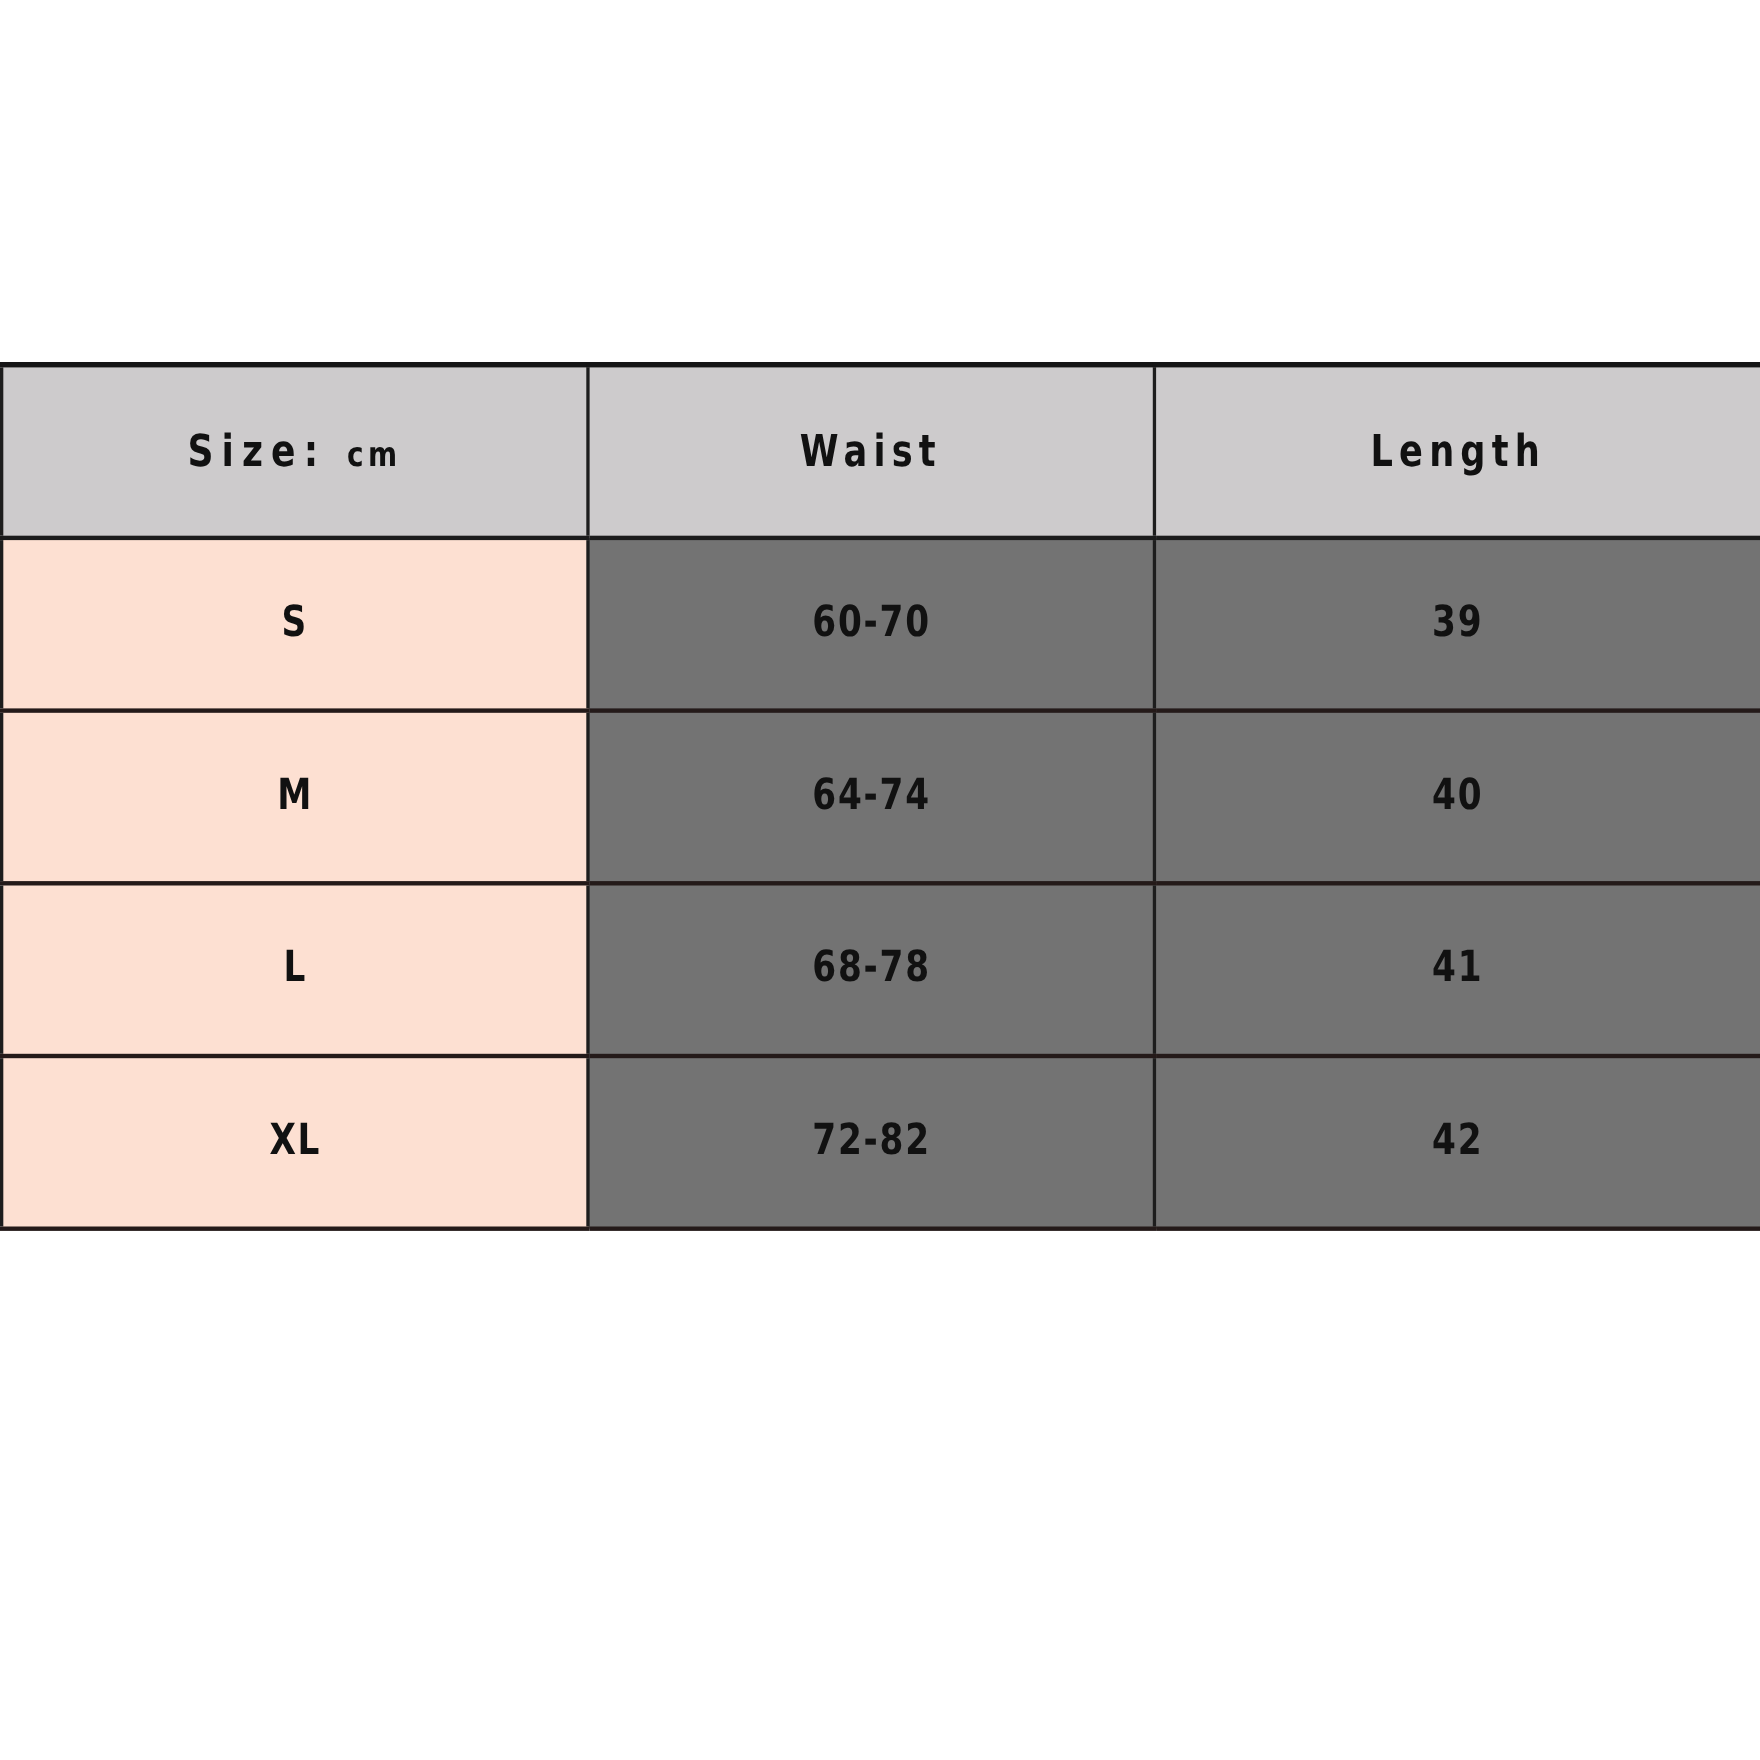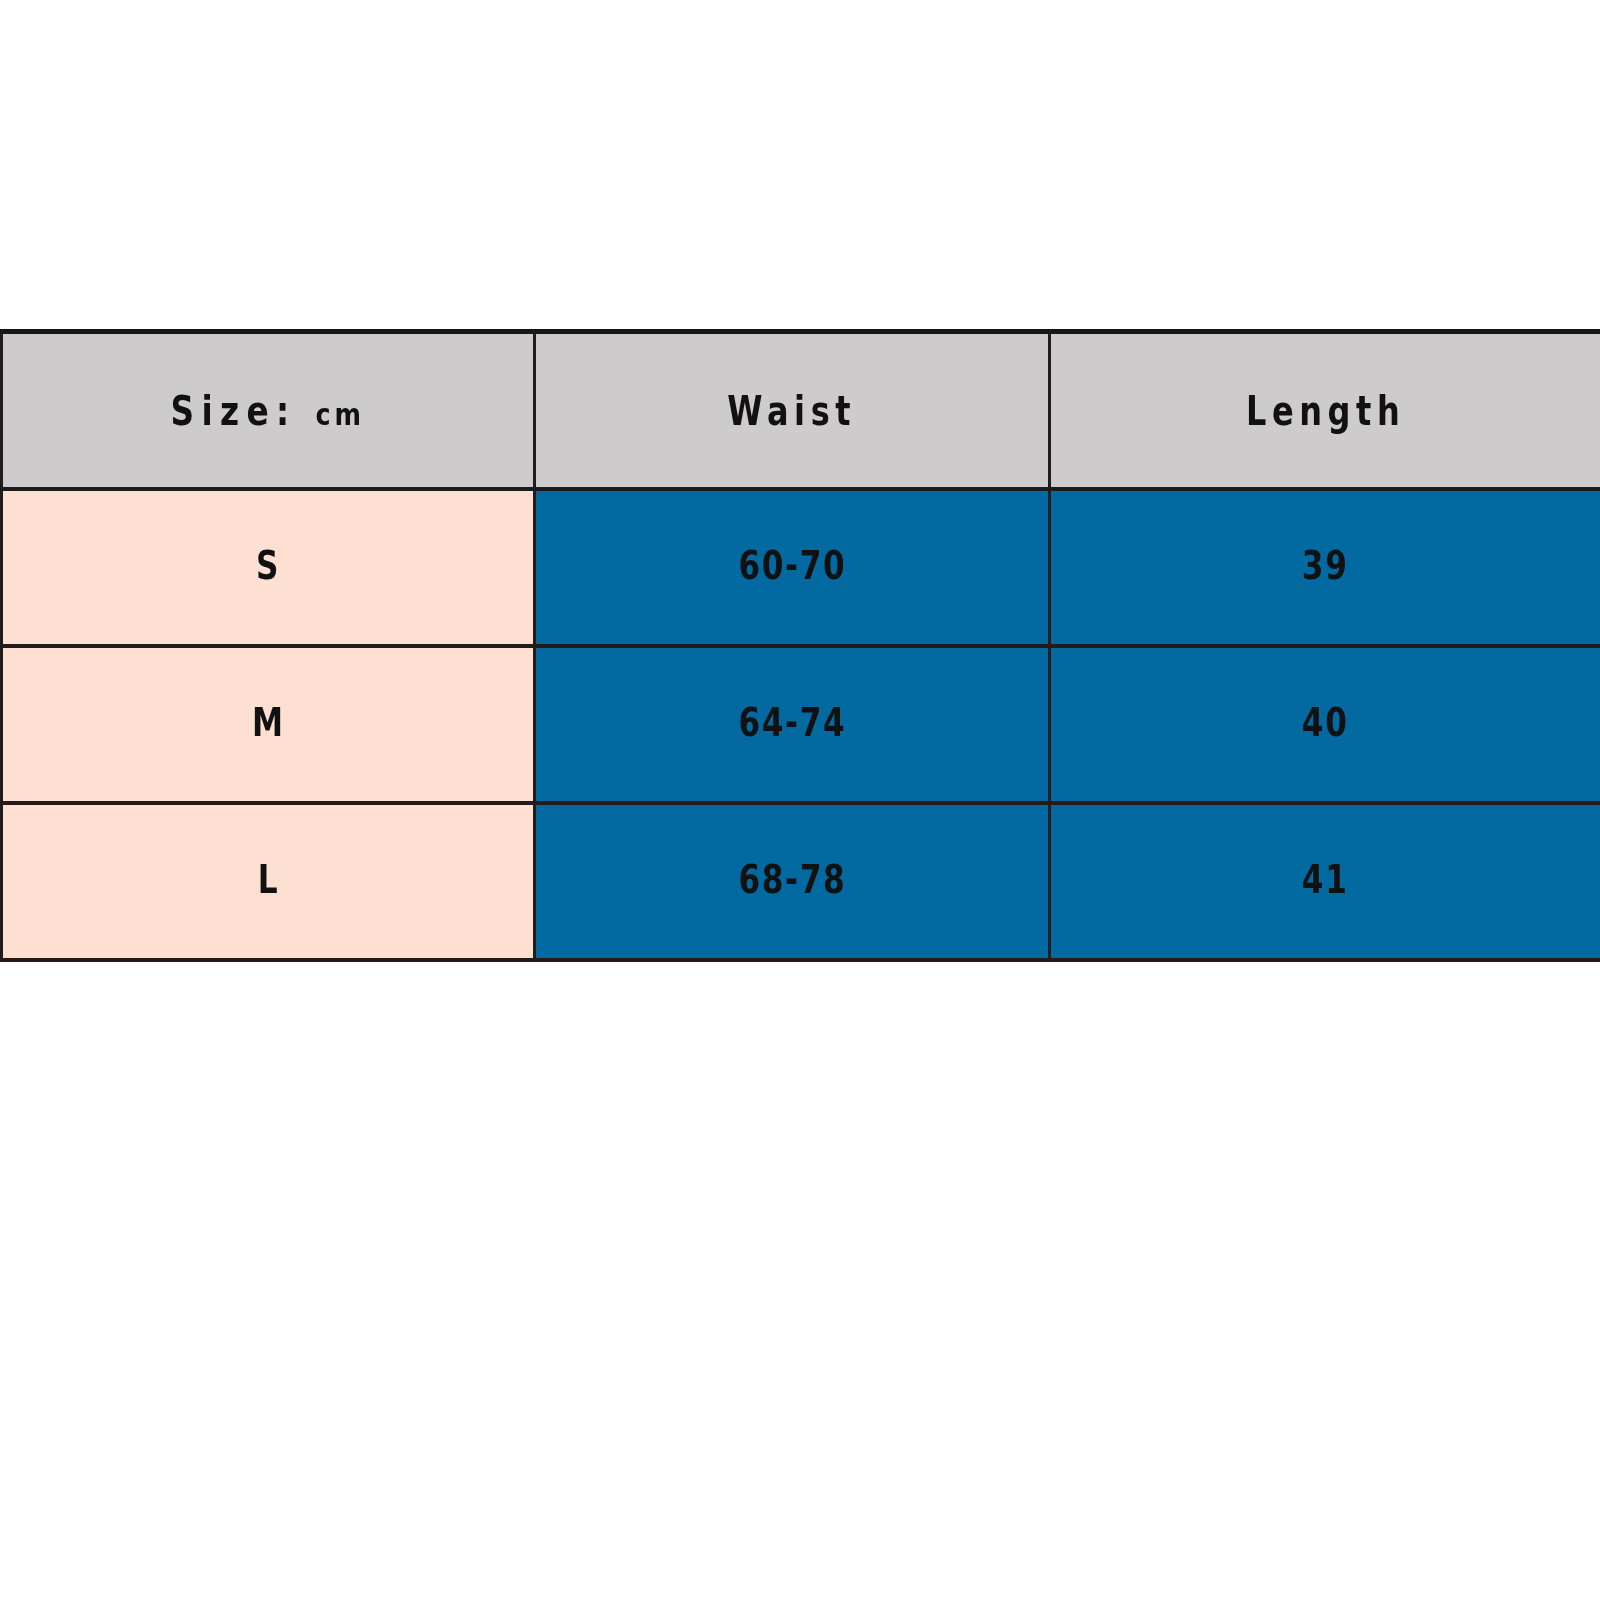--- a/index.html
+++ b/index.html
@@ -85,21 +85,21 @@
   }
 
   
   table.size-table tbody td {
     height: 153px;
   }
   td.cell-size {
     background: #fde0d2;
   }
   td.cell-measure {
-    background: #0369a1;
+    background: #737373;
   }
 
   .cellval {
     display: inline-block;
     font-size: 39px;
     font-weight: bold;
     font-family: "DejaVu Sans", sans-serif;
     letter-spacing: 2px;
     transform: scaleX(0.80);
     white-space: pre;
@@ -143,17 +143,22 @@
         <tr>
           <td class="cell-size"><span class="cellval">M</span></td>
           <td class="cell-measure"><span class="cellval">64-74</span></td>
           <td class="cell-measure"><span class="cellval">40</span></td>
         </tr>
         <tr>
           <td class="cell-size"><span class="cellval">L</span></td>
           <td class="cell-measure"><span class="cellval">68-78</span></td>
           <td class="cell-measure"><span class="cellval">41</span></td>
         </tr>
+        <tr>
+          <td class="cell-size"><span class="cellval">XL</span></td>
+          <td class="cell-measure"><span class="cellval">72-82</span></td>
+          <td class="cell-measure"><span class="cellval">42</span></td>
+        </tr>
       </tbody>
     </table>
   </div>
 
 </div>
 
 </body></html>

